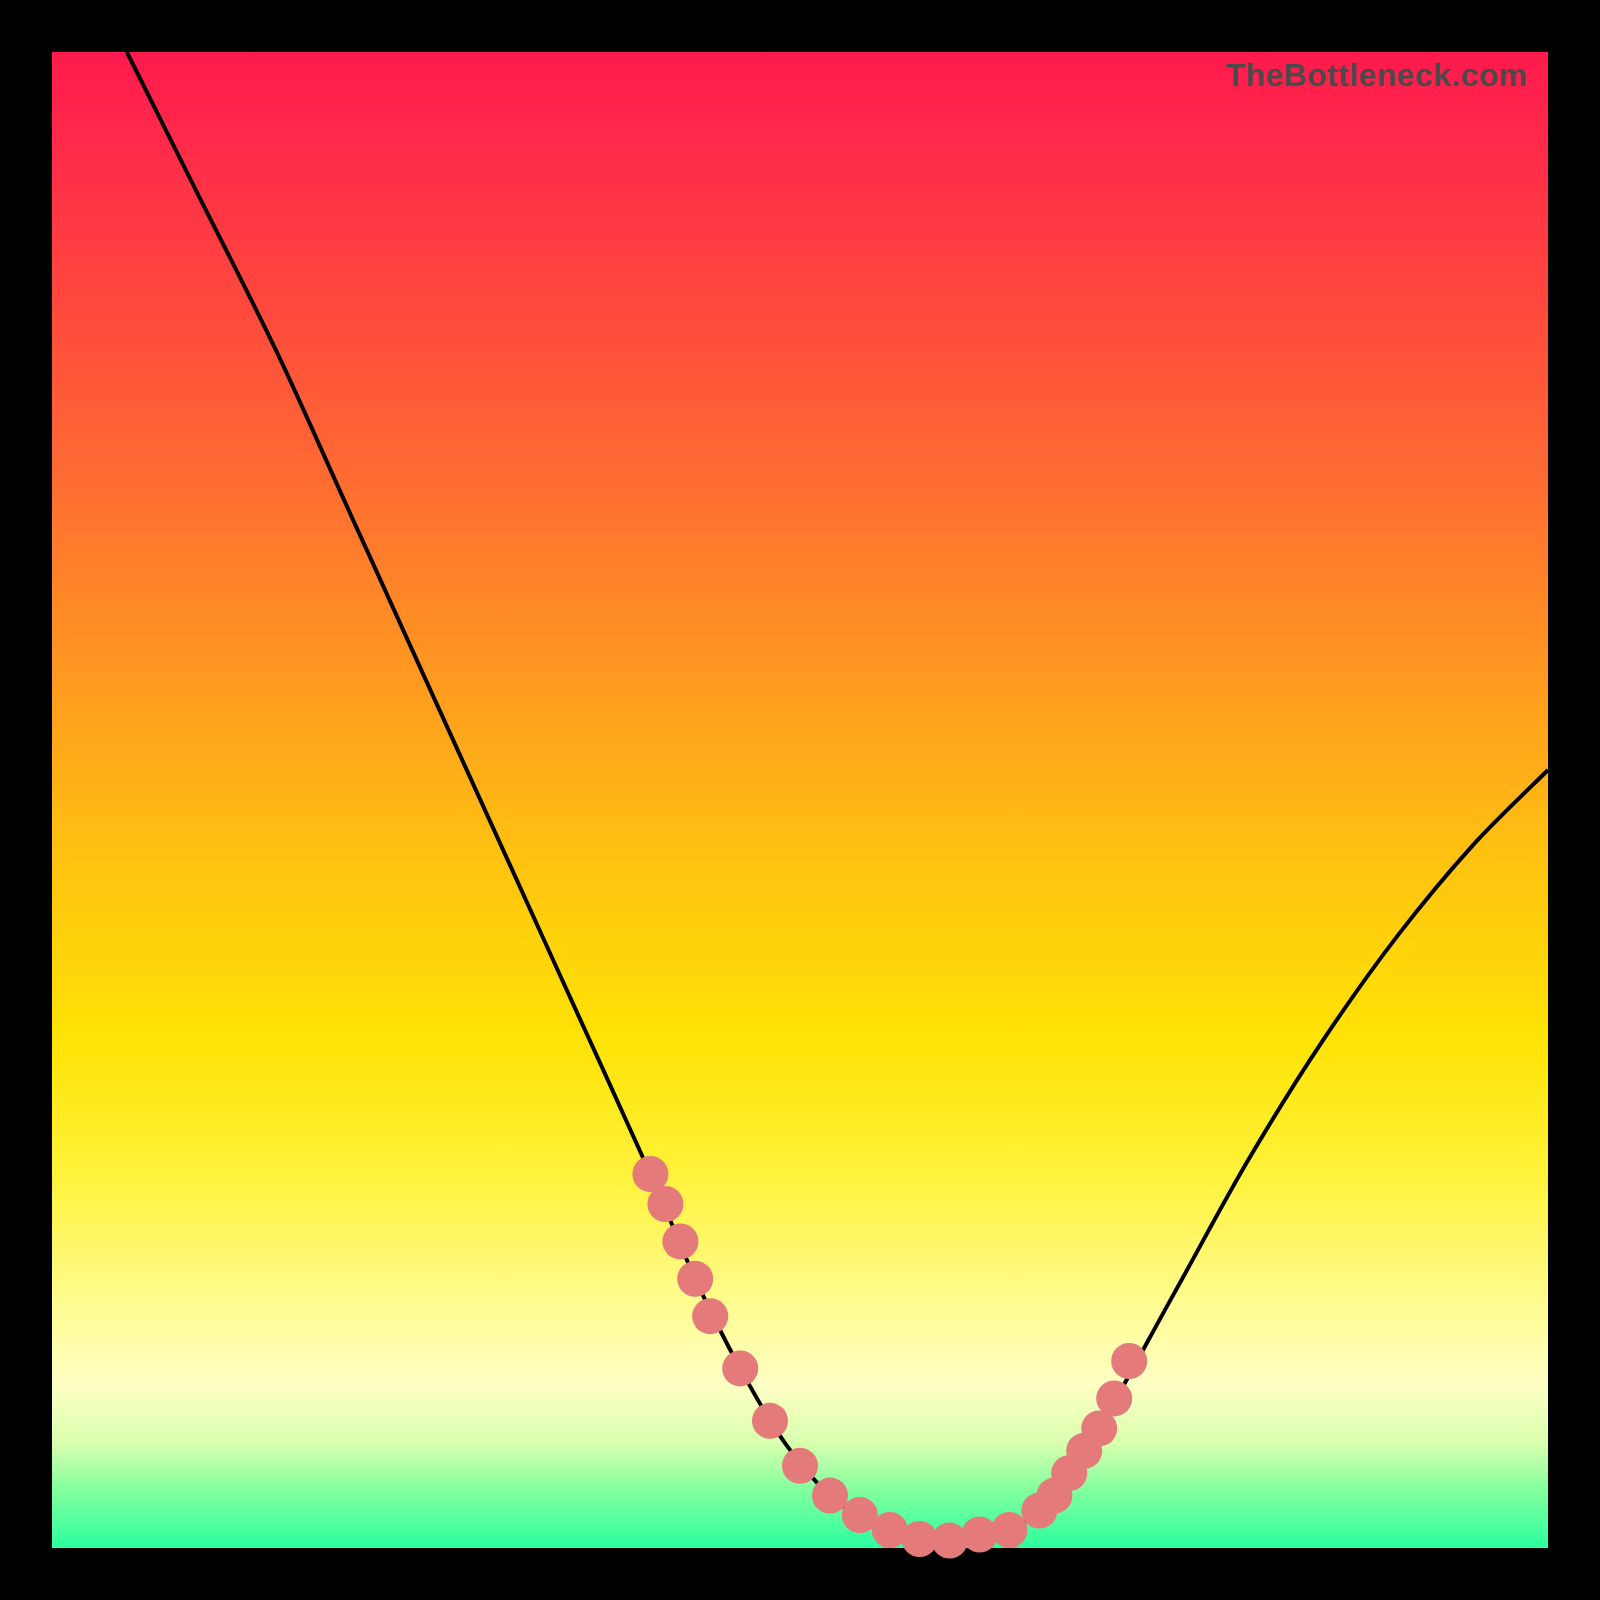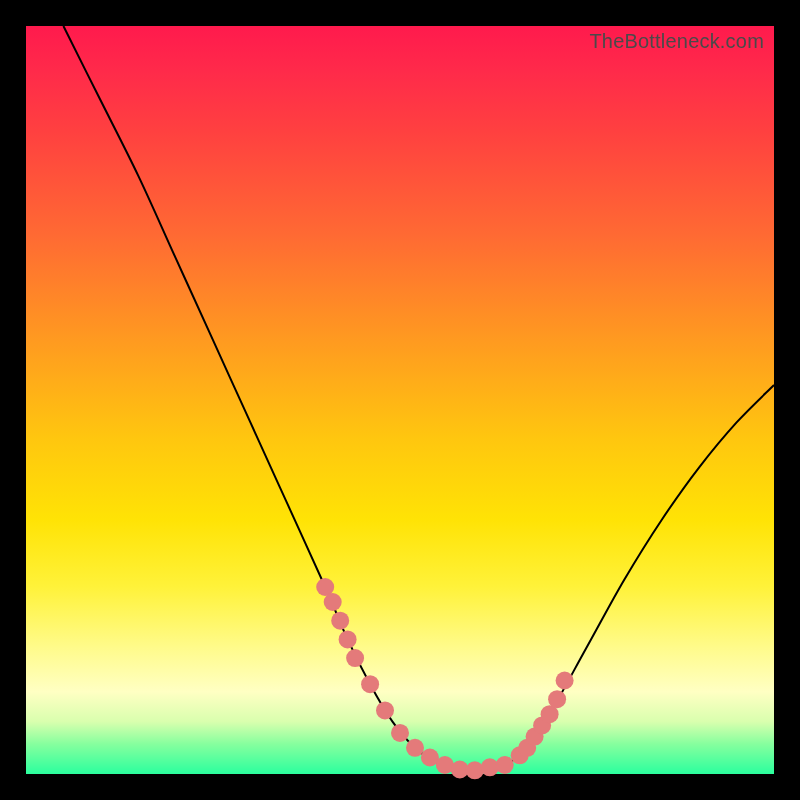--- a/index.html
+++ b/index.html
@@ -41,22 +41,22 @@
       #d9ffae 93%,
       #86ff9e 96%,
       #2bff9e 100%
     );
   }
   .watermark {
     position: absolute;
     top: 4px;
     right: 10px;
     color: #4a4a4a;
-    font-size: 20px;
-    font-weight: 400;
+    font-size: 16px;
+    font-weight: 700;
     letter-spacing: 0.2px;
     user-select: none;
   }
   svg.overlay {
     position: absolute;
     left: 0;
     top: 0;
     width: 748px;
     height: 748px;
     overflow: visible;

